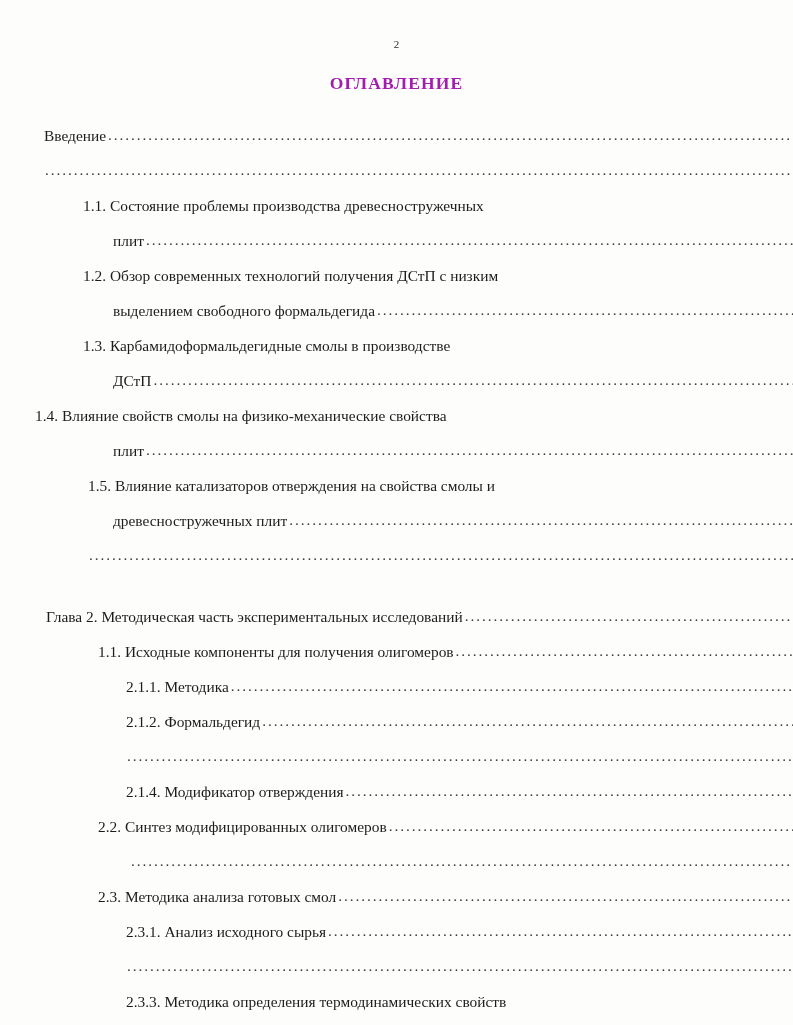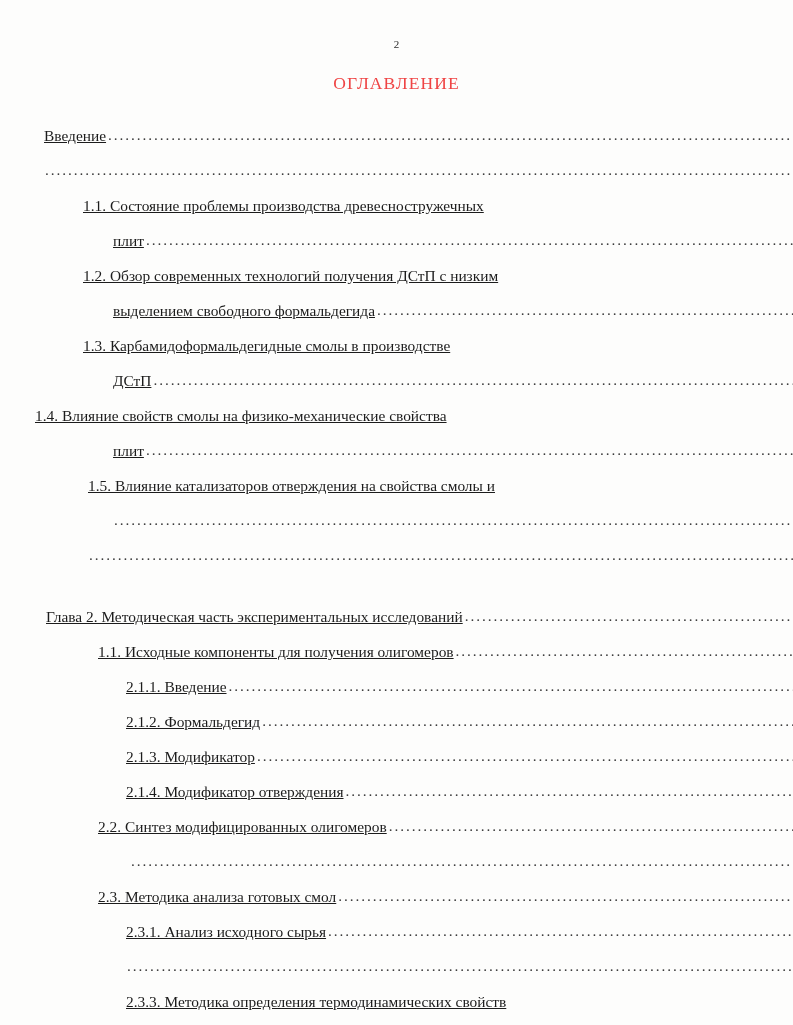--- a/index.html
+++ b/index.html
@@ -30,23 +30,23 @@
     font-size: 11px;
     color: #2b2b2b;
   }
   .doc-title {
     position: absolute;
     top: 73px;
     left: 0;
     width: 793px;
     text-align: center;
     font-size: 17.5px;
-    font-weight: normal;
+    font-weight: bold;
     letter-spacing: 1.1px;
-    color: #ef4444;
+    color: #a21caf;
   }
   .toc {
     position: absolute;
     top: 118px;
     left: 0;
     width: 793px;
   }
   .toc-entry {
     display: block;
     font-size: 15.4px;
@@ -55,21 +55,20 @@
     white-space: nowrap;
   }
   .toc-line {
     display: flex;
     align-items: baseline;
     width: 100%;
   }
   .entry-text {
     flex: 0 0 auto;
     padding-right: 1px;
-    text-decoration: underline;
   }
   .leader {
     flex: 1 1 auto;
     overflow: hidden;
     white-space: nowrap;
     font-size: 15.4px;
     letter-spacing: 1.9px;
     color: #3a3a3a;
     margin: 0 1px 0 1px;
     transform: translateY(-1px);
@@ -133,20 +132,21 @@
         <div class="toc-line" style="padding-left: 113px; padding-right: 113px;">
           <span class="entry-text">плит</span>
           <span class="leader">.......................................................................................................................................................................................................</span>
         </div>
       </div>
       <div class="toc-entry">
         <div class="toc-line" style="padding-left: 88px; padding-right: 113px;">
           <span class="entry-text">1.5. Влияние катализаторов отверждения на  свойства смолы и</span>
         </div>
         <div class="toc-line" style="padding-left: 113px; padding-right: 113px;">
+          <span class="entry-text">древесностружечных плит</span>
           <span class="leader">.......................................................................................................................................................................................................</span>
         </div>
       </div>
       <div class="toc-entry">
         <div class="toc-line" style="padding-left: 88px; padding-right: 113px;">
           <span class="leader">.......................................................................................................................................................................................................</span>
         </div>
       </div>
       <div class="toc-entry gap-before">
         <div class="toc-line" style="padding-left: 46px; padding-right: 113px;">
@@ -155,33 +155,32 @@
         </div>
       </div>
       <div class="toc-entry">
         <div class="toc-line" style="padding-left: 98px; padding-right: 113px;">
           <span class="entry-text">1.1. Исходные компоненты для получения олигомеров</span>
           <span class="leader">.......................................................................................................................................................................................................</span>
         </div>
       </div>
       <div class="toc-entry">
         <div class="toc-line" style="padding-left: 126px; padding-right: 113px;">
-          <span class="entry-text">2.1.1. Введение</span>
+          <span class="entry-text">2.1.1. Методика</span>
           <span class="leader">.......................................................................................................................................................................................................</span>
         </div>
       </div>
       <div class="toc-entry">
         <div class="toc-line" style="padding-left: 126px; padding-right: 113px;">
           <span class="entry-text">2.1.2. Формальдегид</span>
           <span class="leader">.......................................................................................................................................................................................................</span>
         </div>
       </div>
       <div class="toc-entry">
         <div class="toc-line" style="padding-left: 126px; padding-right: 113px;">
-          <span class="entry-text">2.1.3. Модификатор</span>
           <span class="leader">.......................................................................................................................................................................................................</span>
         </div>
       </div>
       <div class="toc-entry">
         <div class="toc-line" style="padding-left: 126px; padding-right: 113px;">
           <span class="entry-text">2.1.4. Модификатор отверждения</span>
           <span class="leader">.......................................................................................................................................................................................................</span>
         </div>
       </div>
       <div class="toc-entry">

